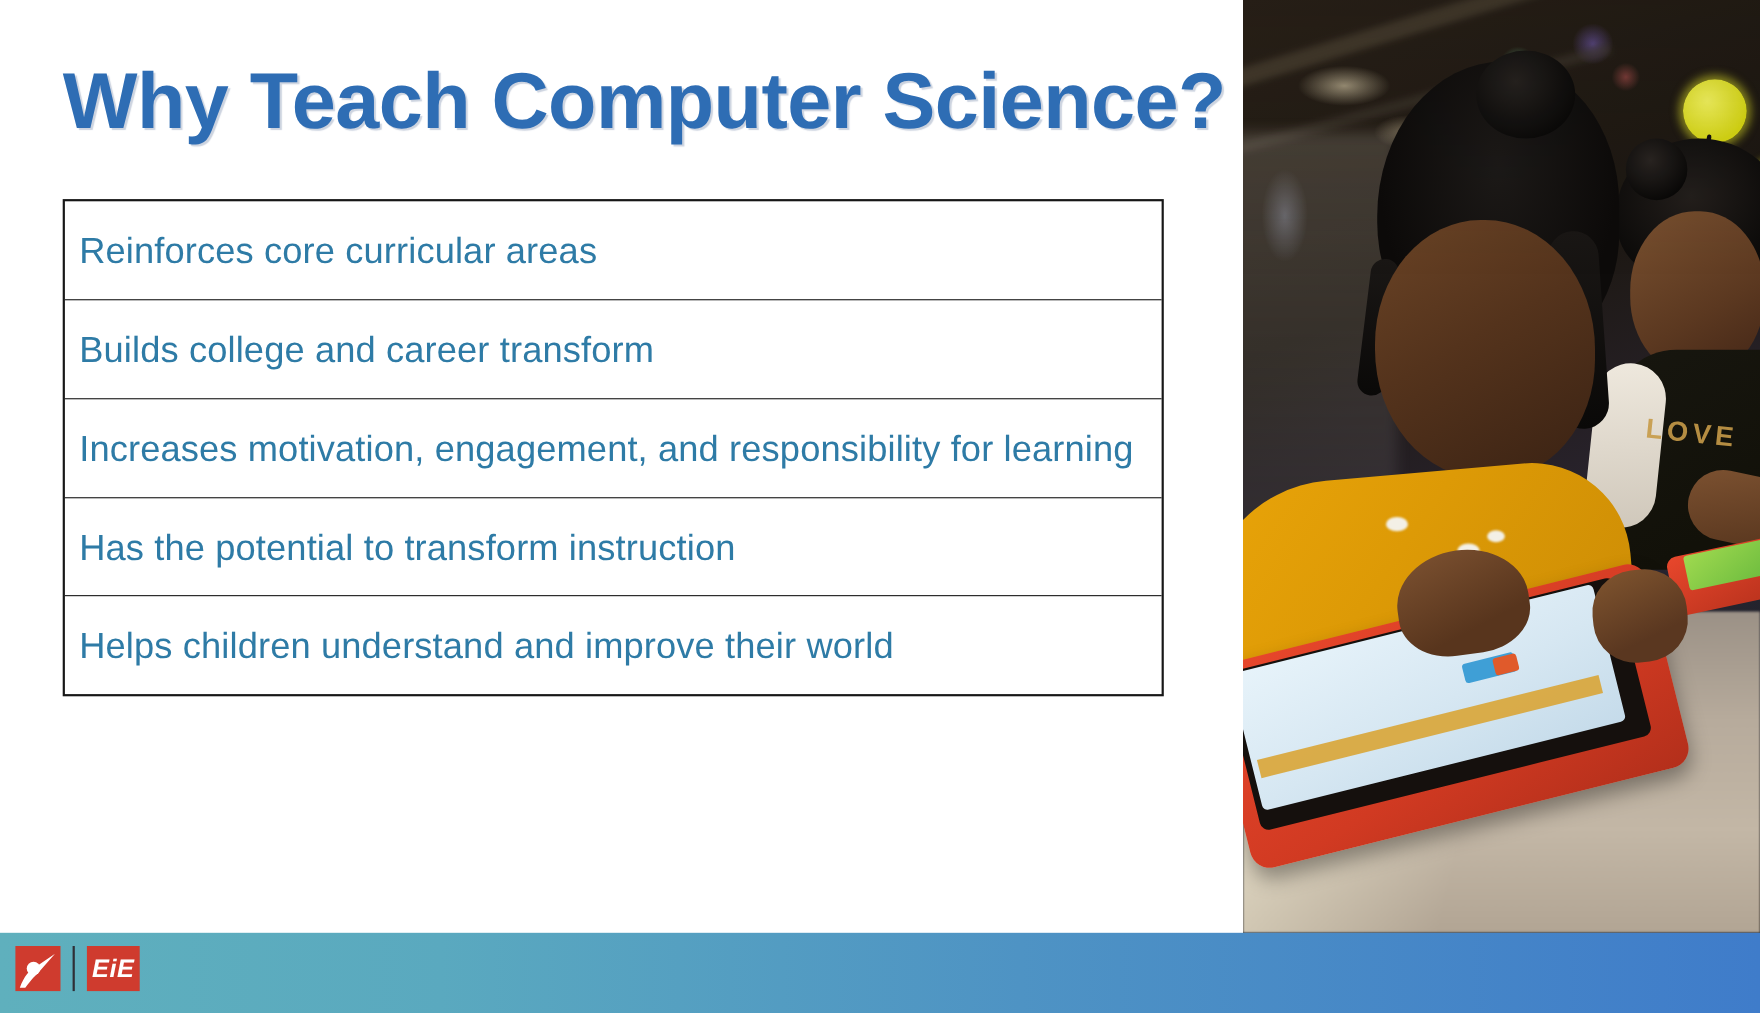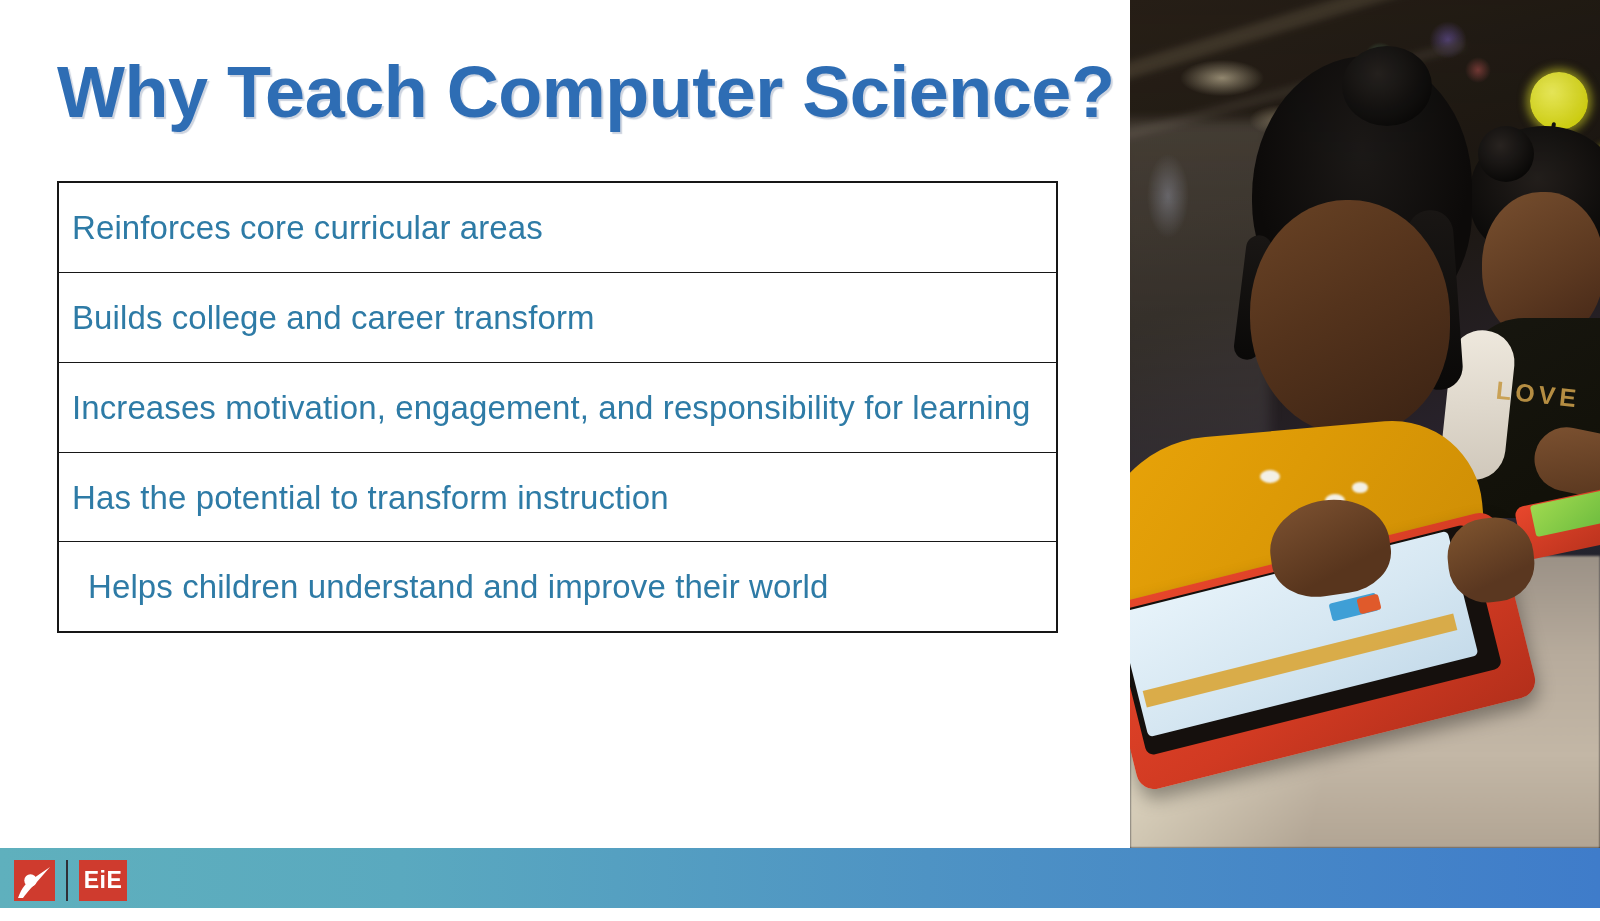--- a/index.html
+++ b/index.html
@@ -55,21 +55,20 @@
   }
   #benefits-table .row {
     border-bottom: 1.6px solid #171717;
     box-sizing: border-box;
     display: flex;
     align-items: flex-start;
     min-height: 84px;
   }
   #benefits-table .row:last-child {
     border-bottom: none;
-    padding-left: 16px;
   }
   #benefits-table .cell-text {
     padding: 22px 12px 20px 13px;
     font-size: 33px;
     line-height: 1.42;
     color: #2E7BA6;
     font-weight: 400;
     letter-spacing: 0.1px;
   }
 
@@ -359,22 +358,23 @@
     background: linear-gradient(180deg, rgba(0,0,0,0.10) 0%, rgba(0,0,0,0) 30%);
     pointer-events: none;
   }
 
   
   #footer {
     position: absolute;
     left: 0;
     top: 848px;
     width: 1600px;
-    height: 60px;
+    height: 73px;
     background: linear-gradient(90deg, #5fb0bd 0%, #5aa9bf 25%, #4e93c4 58%, #3f7cca 100%);
+    font-style: italic;
   }
   #footer-logo {
     position: absolute;
     left: 14px;
     top: 10px;
     display: flex;
     align-items: center;
     height: 44px;
   }
   .logo-sq {

